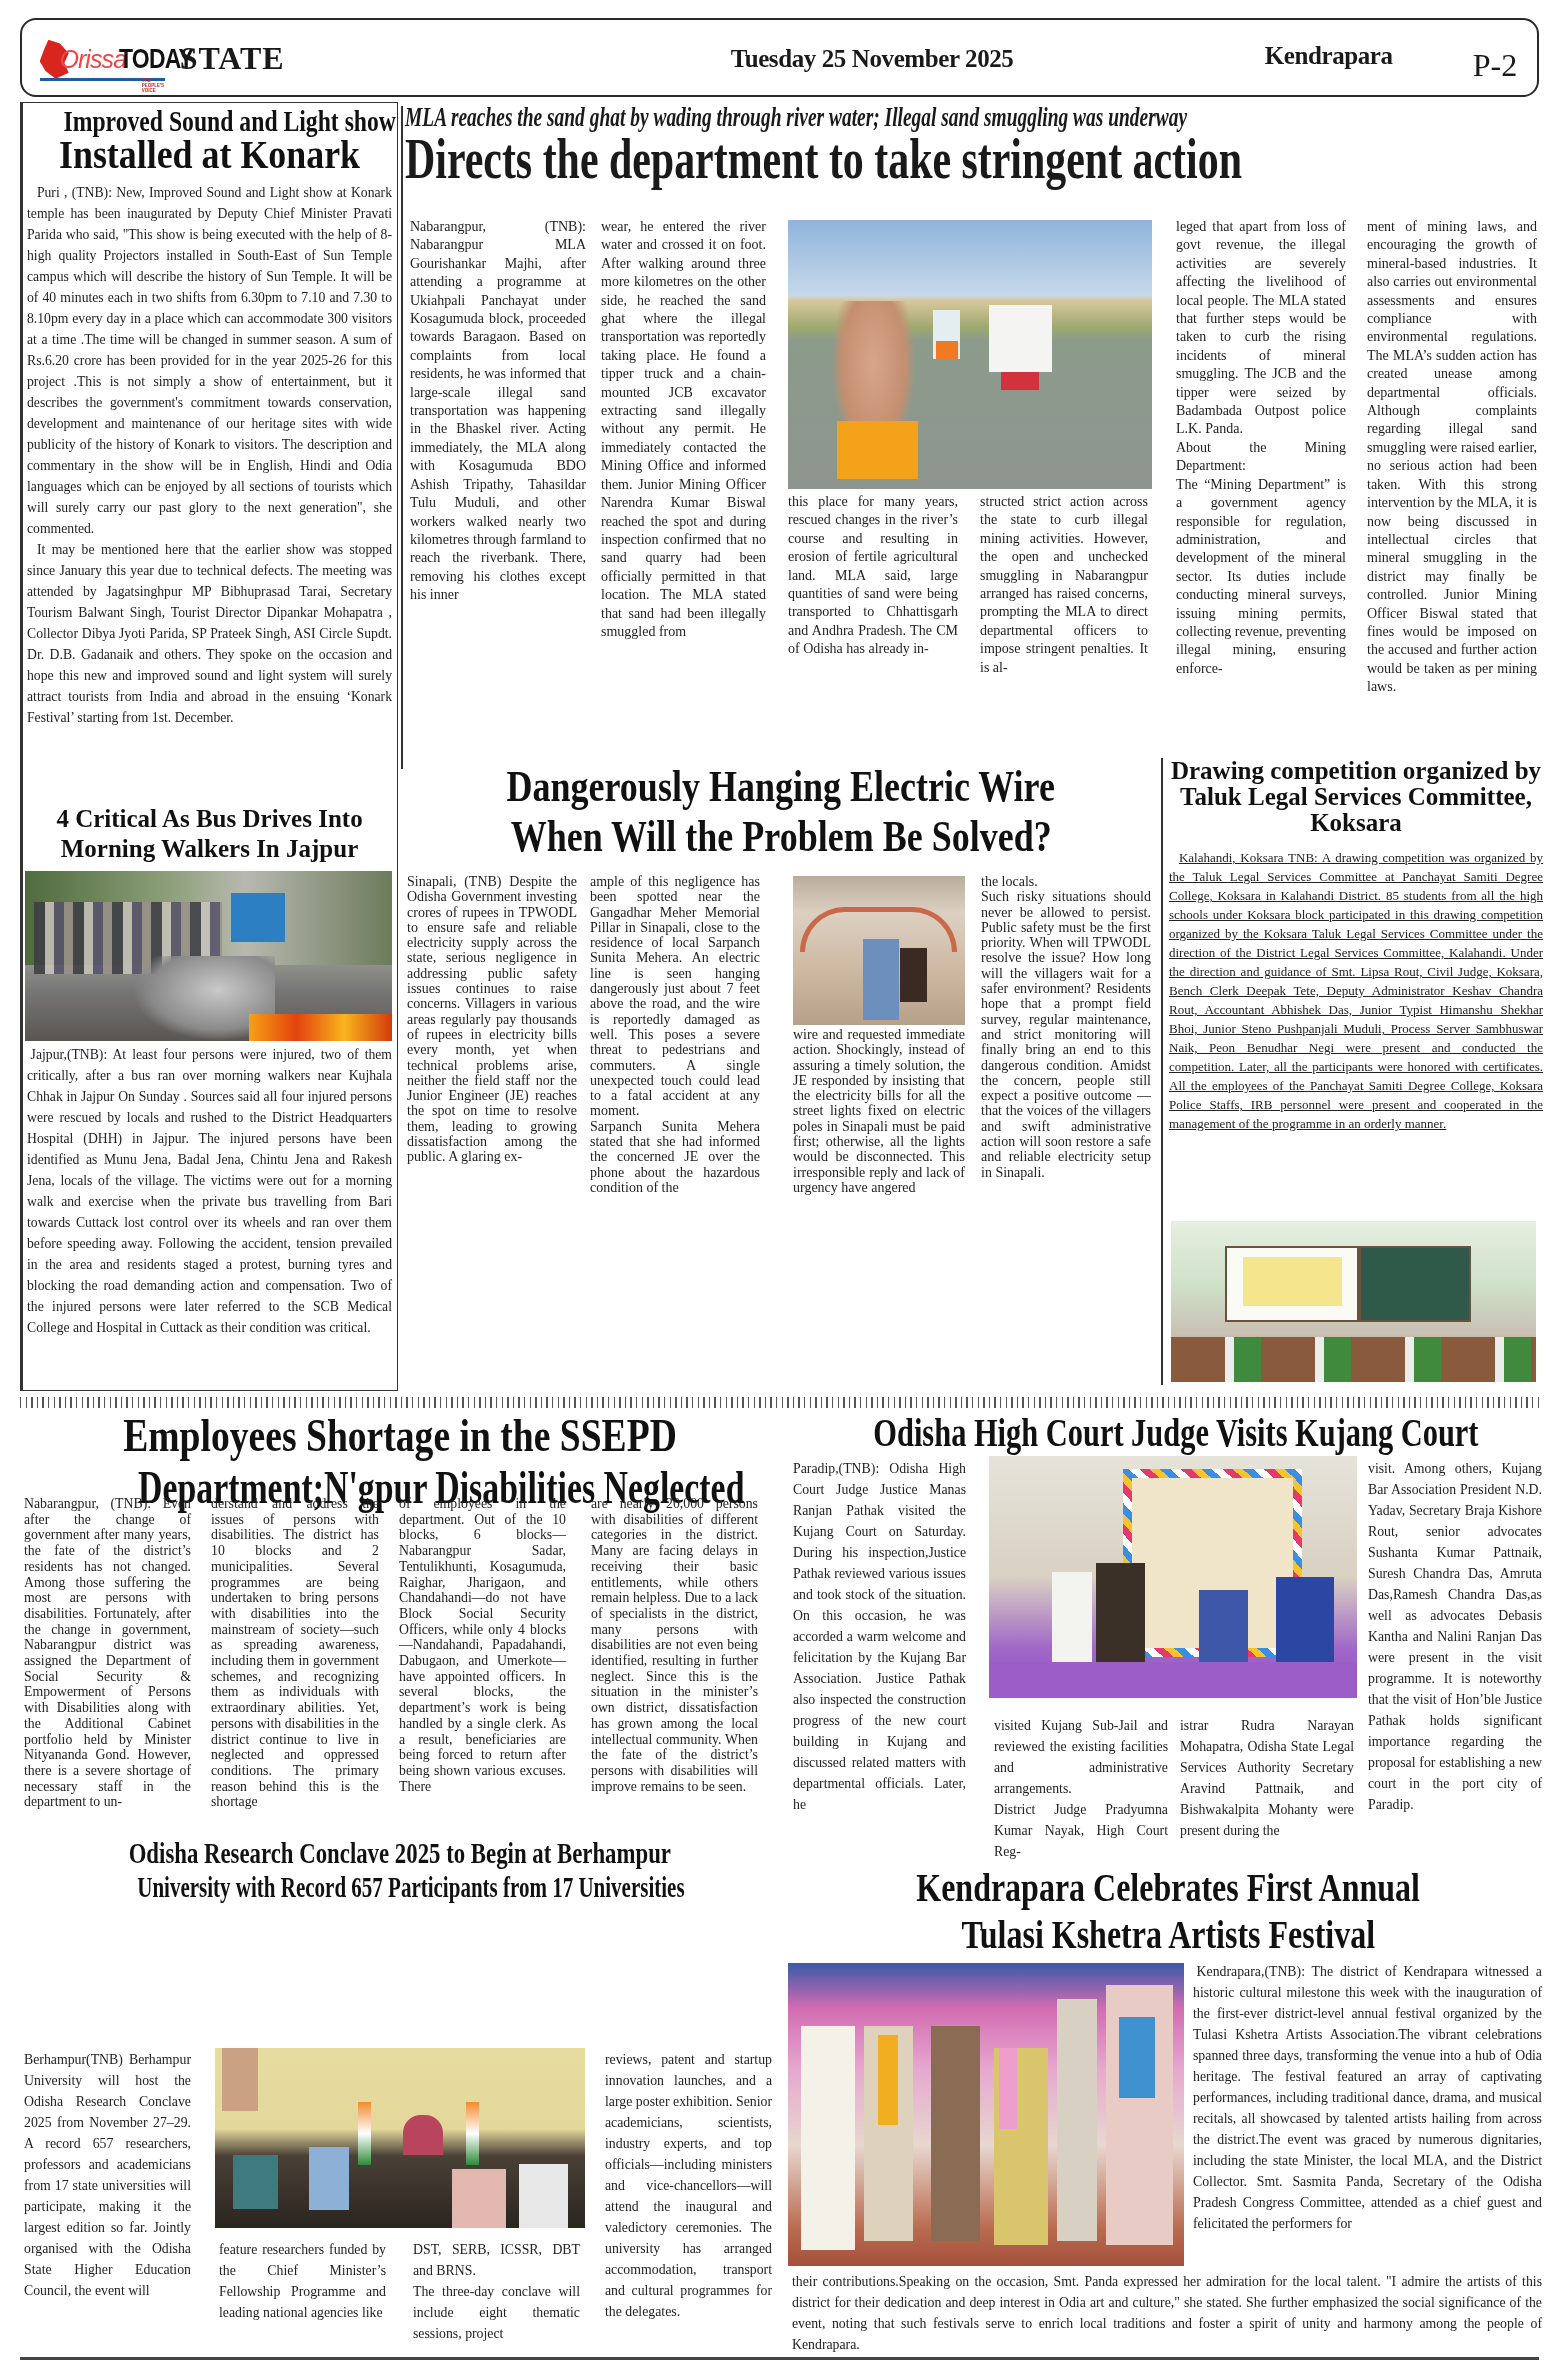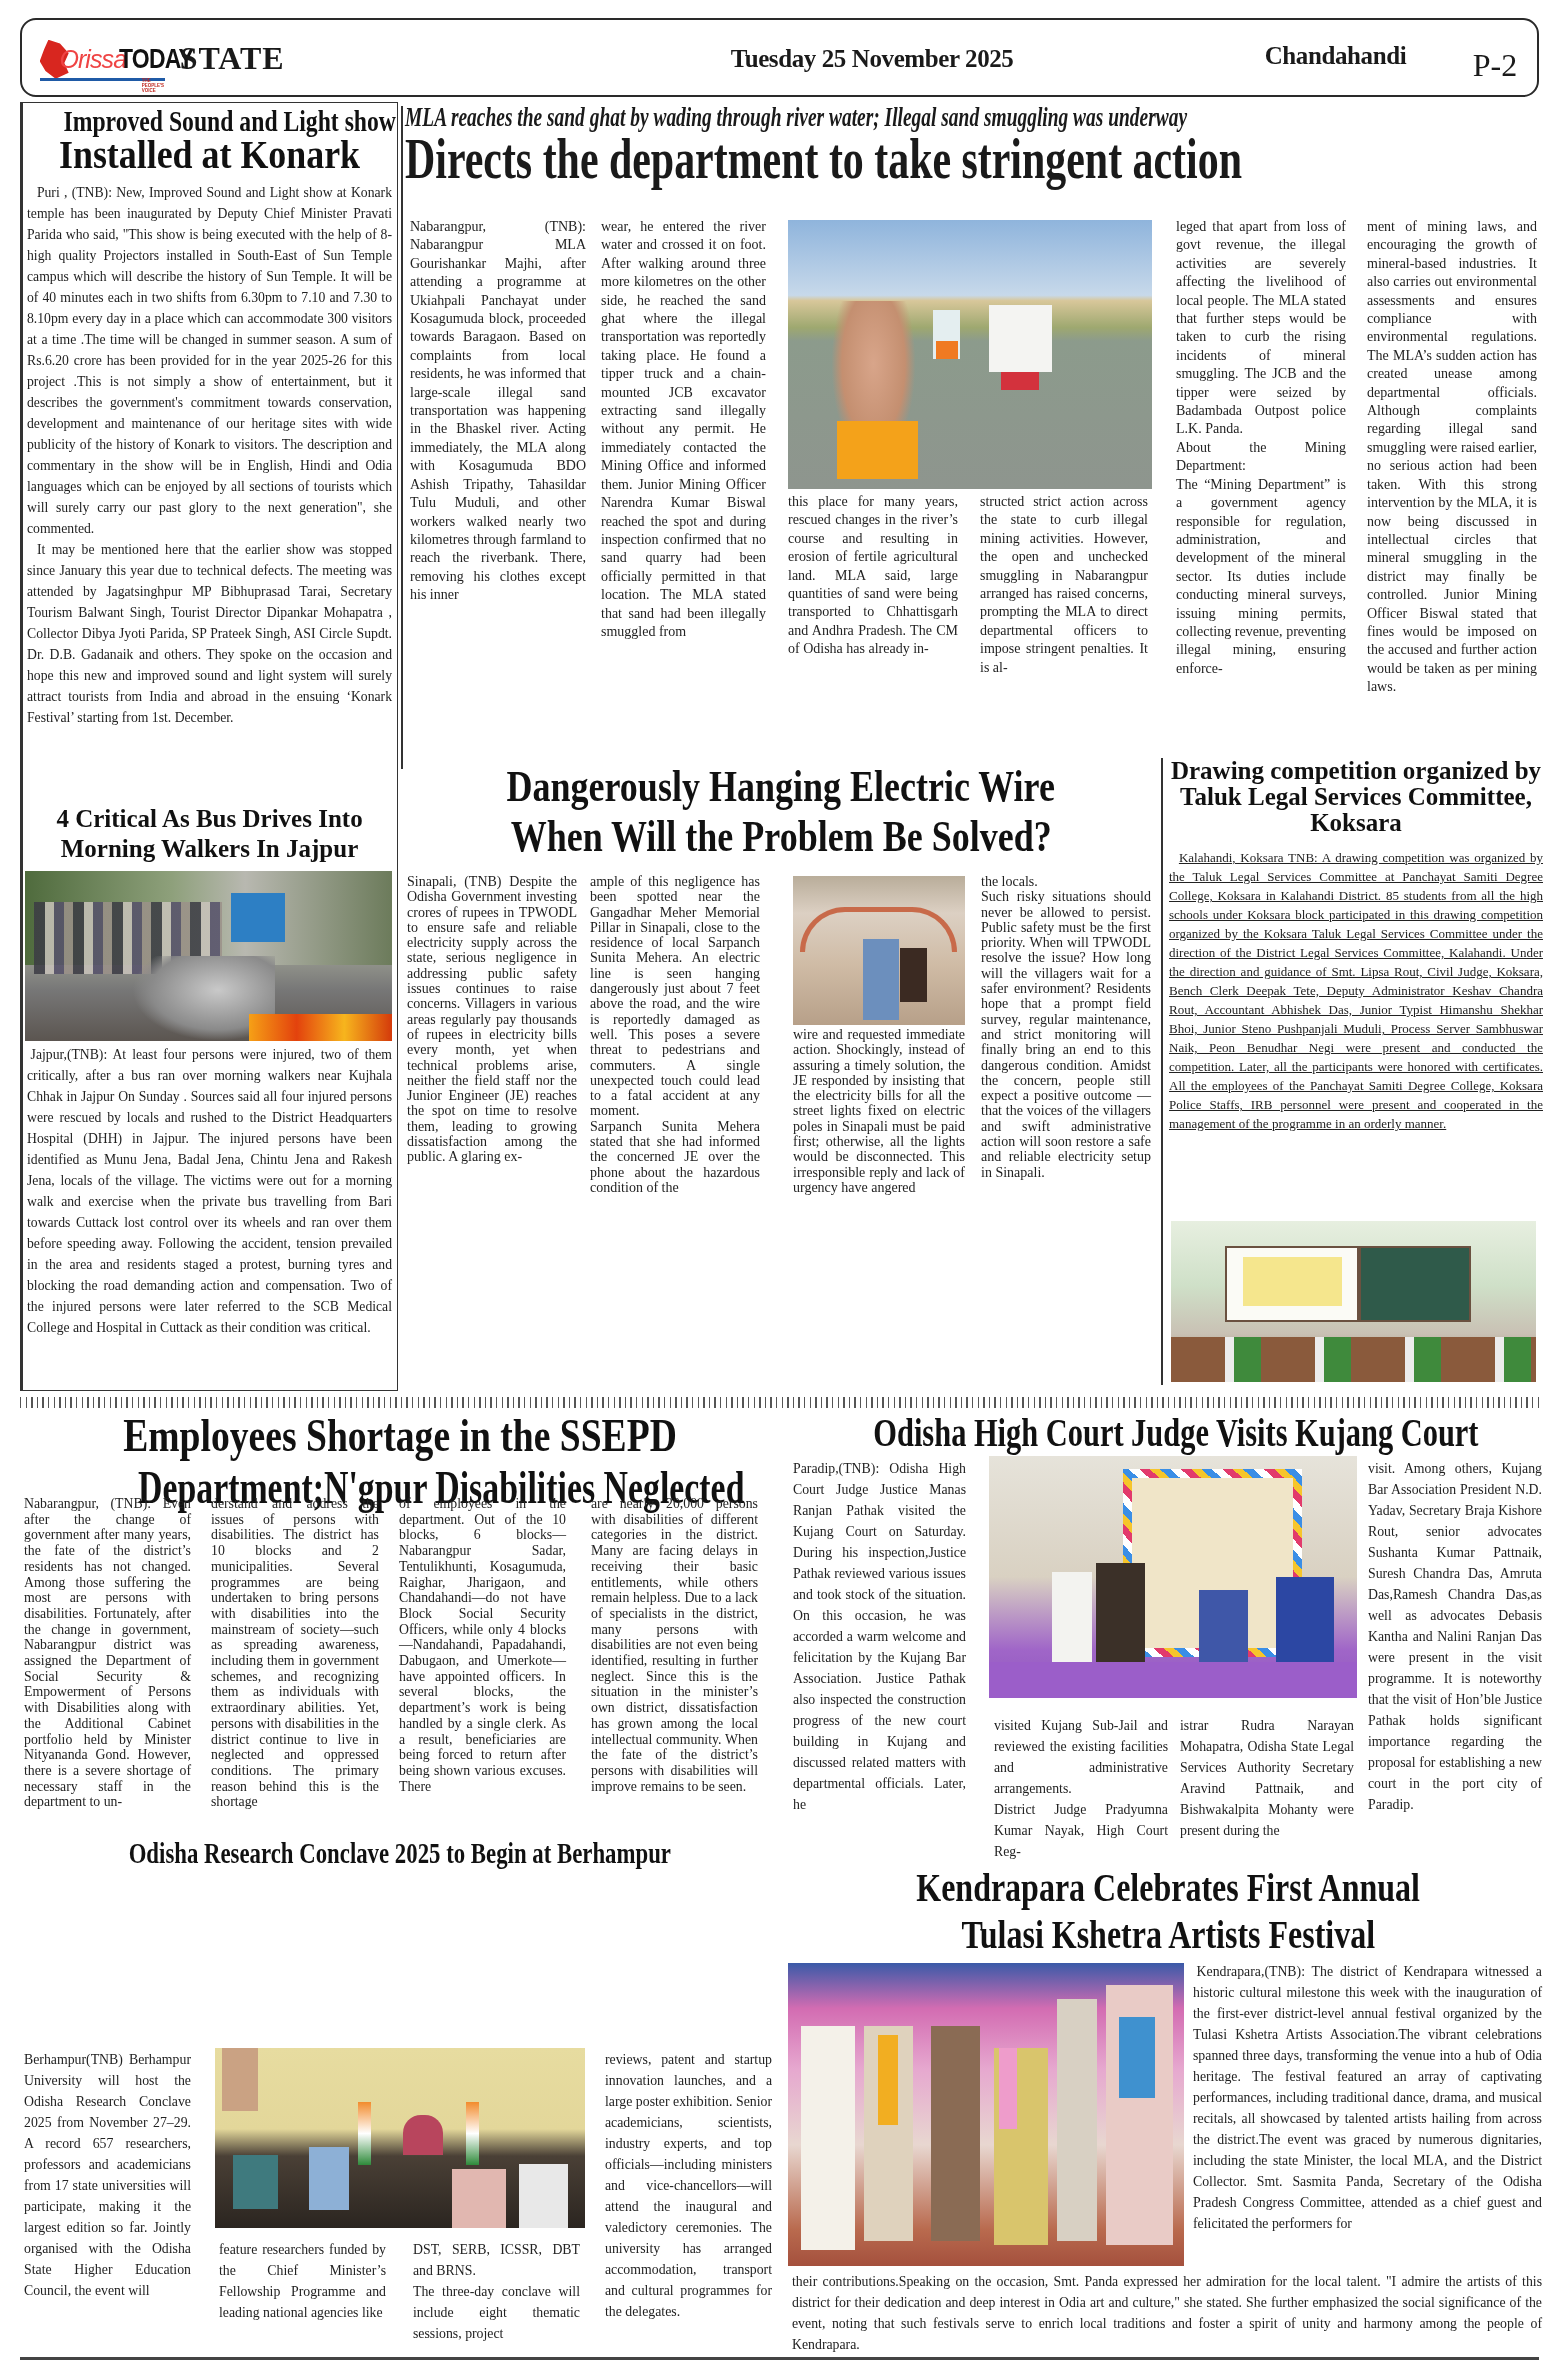--- a/index.html
+++ b/index.html
@@ -44,21 +44,21 @@
 <div class="abs masthead">
   <div class="abs logo">
     <div class="logo-map"></div>
     <span class="logo-orissa">Orissa</span>
     <span class="logo-today">TODAY</span>
     <div class="logo-bar"></div>
     <span class="logo-tag">THE PEOPLE'S VOICE</span>
   </div>
   <div class="abs section-name">STATE</div>
   <div class="abs date">Tuesday 25 November 2025</div>
-  <div class="abs city">Chandahandi</div>
+  <div class="abs city">Kendrapara</div>
   <div class="abs pageno">P-2</div>
 </div>
 
 <div class="abs box-left"></div>
 
 <div class="abs" style="left:27px; top:106px; width:365px;">
   <div class="head" style="font-size:29.6px; white-space:nowrap;">
     <span class="condensed" style="transform:scaleX(0.8); width:365px;">Improved Sound and Light show</span>
   </div>
   <div class="head" style="font-size:39px; white-space:nowrap; margin-top:-1.8px;">
@@ -154,20 +154,21 @@
   </div>
 </div>
 <div class="col body-text" style="left:24px; top:1496px; width:167px; font-size:13.8px; line-height:15.7px;">Nabarangpur, (TNB): Even after the change of government after many years, the fate of the district’s residents has not changed. Among those suffering the most are persons with disabilities. Fortunately, after the change in government, Nabarangpur district was assigned the Department of Social Security &amp; Empowerment of Persons with Disabilities along with the Additional Cabinet portfolio held by Minister Nityananda Gond. However, there is a severe shortage of necessary staff in the department to un-</div>
 <div class="col body-text" style="left:211px; top:1496px; width:168px; font-size:13.8px; line-height:15.7px;">derstand and address the issues of persons with disabilities. The district has 10 blocks and 2 municipalities. Several programmes are being undertaken to bring persons with disabilities into the mainstream of society—such as spreading awareness, including them in government schemes, and recognizing them as individuals with extraordinary abilities. Yet, persons with disabilities in the district continue to live in neglected and oppressed conditions. The primary reason behind this is the shortage</div>
 <div class="col body-text" style="left:399px; top:1496px; width:167px; font-size:13.8px; line-height:15.7px;">of employees in the department. Out of the 10 blocks, 6 blocks—Nabarangpur Sadar, Tentulikhunti, Kosagumuda, Raighar, Jharigaon, and Chandahandi—do not have Block Social Security Officers, while only 4 blocks—Nandahandi, Papadahandi, Dabugaon, and Umerkote—have appointed officers. In several blocks, the department’s work is being handled by a single clerk. As a result, beneficiaries are being forced to return after being shown various excuses. There</div>
 <div class="col body-text" style="left:591px; top:1496px; width:167px; font-size:13.8px; line-height:15.7px;">are nearly 20,000 persons with disabilities of different categories in the district. Many are facing delays in receiving their basic entitlements, while others remain helpless. Due to a lack of specialists in the district, many persons with disabilities are not even being identified, resulting in further neglect. Since this is the situation in the minister’s own district, dissatisfaction has grown among the local intellectual community.  When the fate of the district’s persons with disabilities will improve remains to be seen.</div>
 
 <div class="abs" style="left:19.7px; top:1836px; width:761px;">
   <div class="head" style="font-size:30px; line-height:34px; white-space:nowrap;">
     <div><span class="condensed" style="transform:scaleX(0.76);">Odisha Research Conclave 2025 to Begin at Berhampur</span></div>
+    <div><span class="condensed" style="transform:scaleX(0.7);">University with Record 657 Participants from 17 Universities</span></div>
   </div>
 </div>
 <div class="col body-text" style="left:24px; top:2049px; width:167px; font-size:13.8px; line-height:21px;">Berhampur(TNB) Berhampur University will host the Odisha Research Conclave 2025 from November 27–29. A record 657 researchers, professors and academicians from 17 state universities will participate, making it the largest edition so far. Jointly organised with the Odisha State Higher Education Council, the event will</div>
 <div class="photo" style="left:215px; top:2048px; width:370px; height:180px; background:linear-gradient(180deg,#e7dca0 0%,#e3d79a 45%,#4a4036 60%,#2b2520 100%);">
   <div style="position:absolute; left:7.2px; top:0; width:36px; height:63px; background:#caa283;"></div>
   <div style="position:absolute; left:143px; top:54px; width:12.5px; height:63px; background:linear-gradient(180deg,#f28b2c,#fff,#2e8a3a);"></div>
   <div style="position:absolute; left:251px; top:54px; width:12.5px; height:63px; background:linear-gradient(180deg,#f28b2c,#fff,#2e8a3a);"></div>
   <div style="position:absolute; left:188px; top:67px; width:40px; height:40px; background:#b8455d; border-radius:18px 18px 0 0;"></div>
   <div style="position:absolute; left:94px; top:99px; width:40px; height:63px; background:#8db0d6;"></div>
   <div style="position:absolute; left:18px; top:107px; width:45px; height:54px; background:#3f7a7e;"></div>

